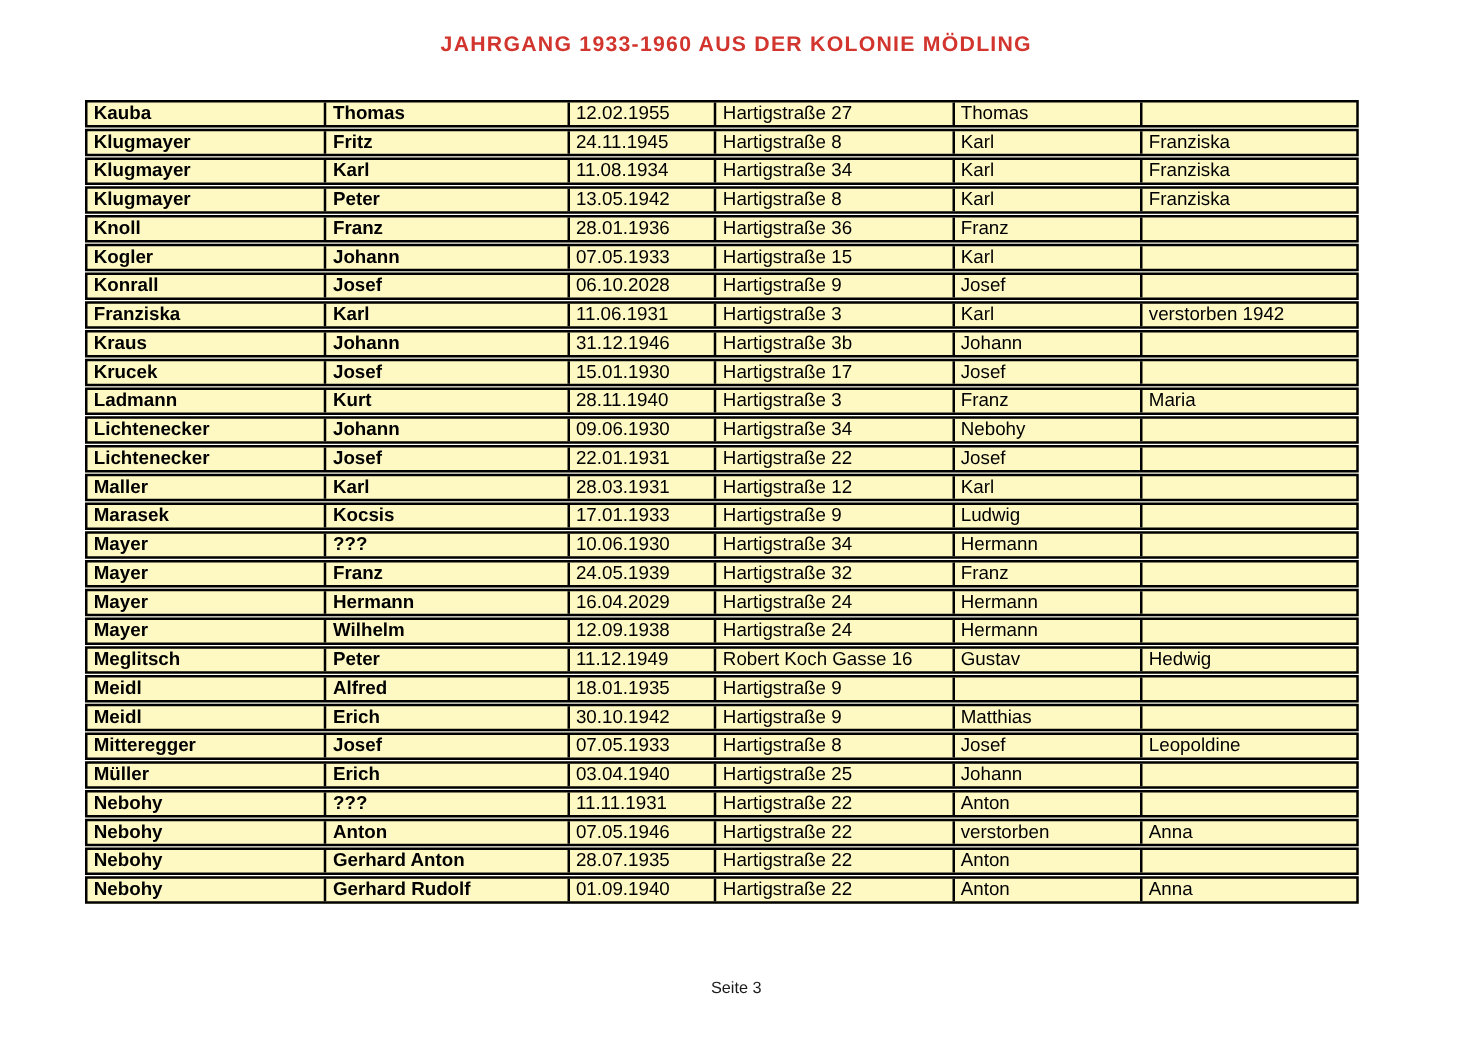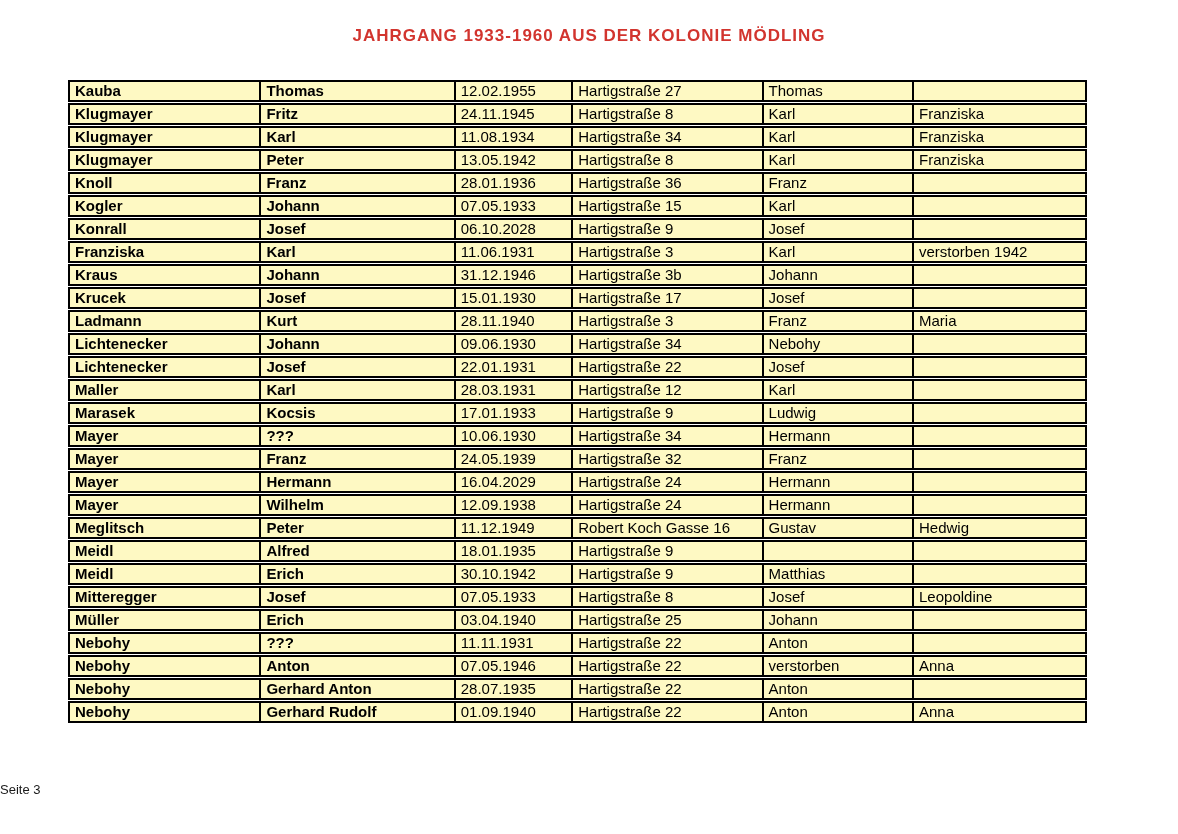--- a/index.html
+++ b/index.html
@@ -56,21 +56,21 @@
     border-left: 2px solid #000000;
     min-height: 18px;
   }
   .tcell.c0 { border-left: none; }
   .tcell.c0, .tcell.c1 { font-weight: bold; }
   .footer {
     position: absolute;
     top: 782px;
     left: 0;
     width: 100%;
-    text-align: left;
+    text-align: center;
     font-size: 13px;
     color: #1a1a1a;
   }
 </style>
 </head>
 <body>
 
 <div class="page">
 
   <div class="title" style="color: rgb(210, 52, 46);">

